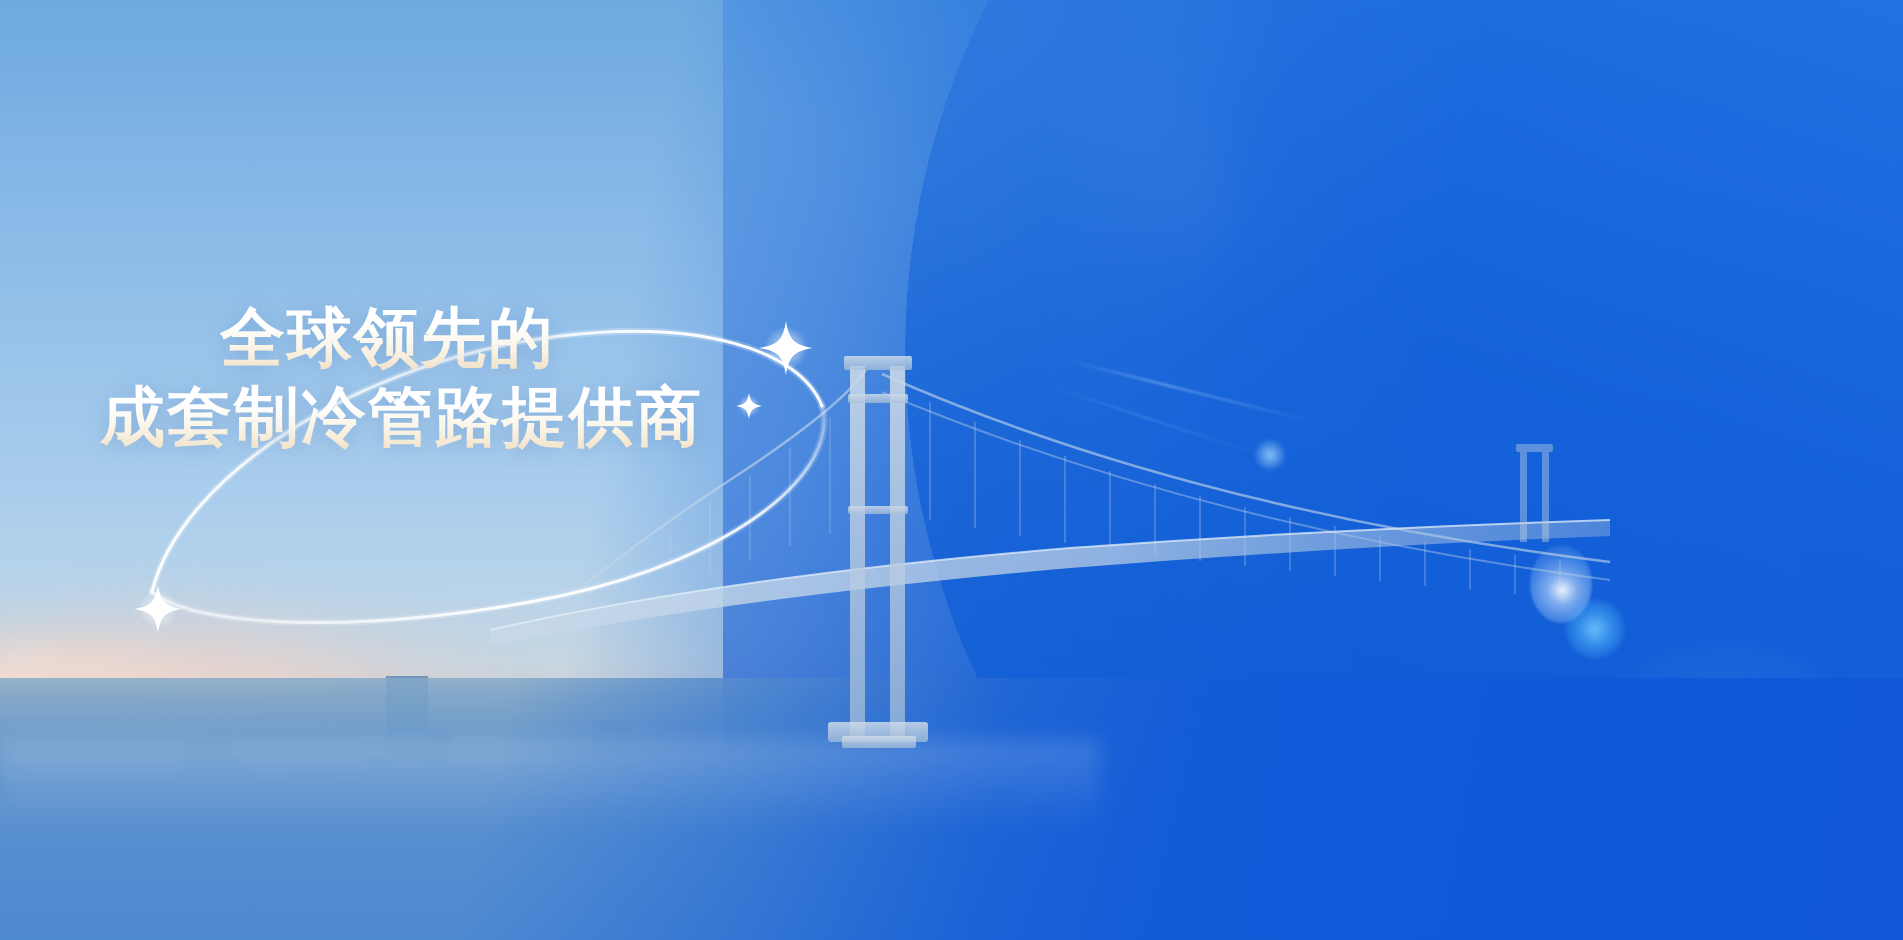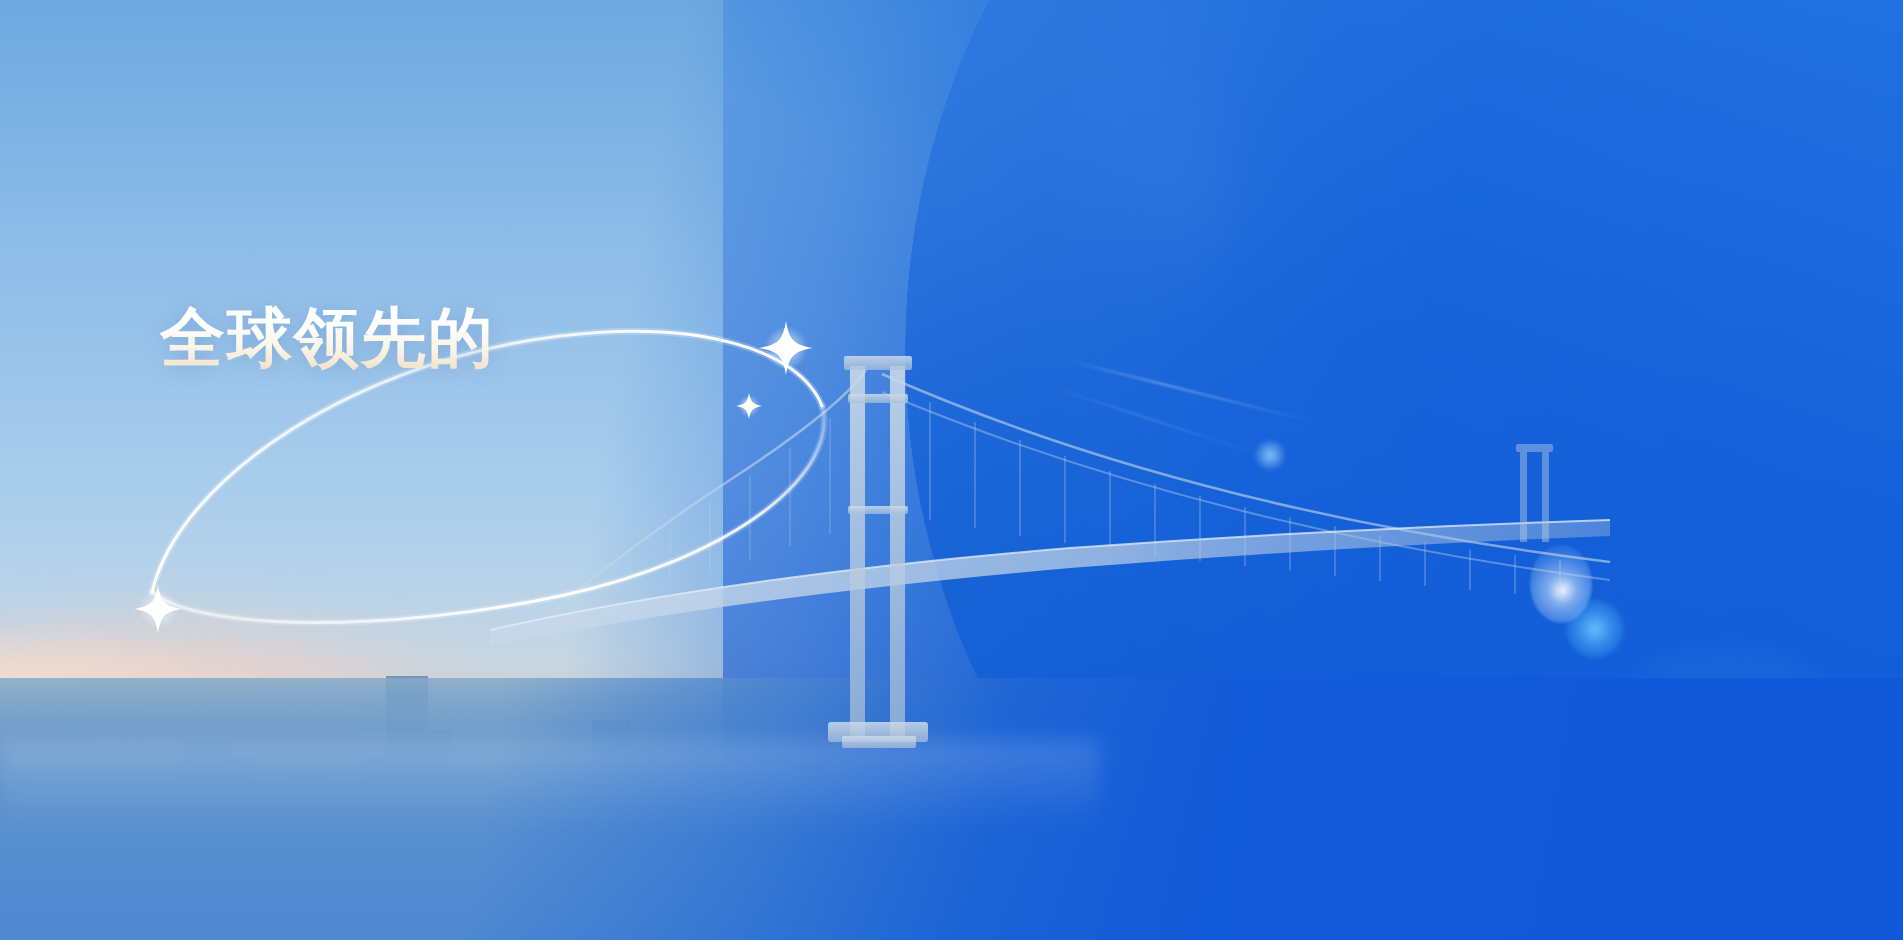--- a/index.html
+++ b/index.html
@@ -275,21 +275,21 @@
     letter-spacing:2px;
     white-space:nowrap;
     background:linear-gradient(to bottom, #ffffff 0%, #ffffff 34%, #fbf5e8 62%, #f3e6cf 88%, #efdfc4 100%);
     -webkit-background-clip:text;
             background-clip:text;
     color:transparent;
     -webkit-text-fill-color:transparent;
     text-shadow:none;
     filter:drop-shadow(0 2px 10px rgba(30,80,160,.22));
   }
-  .headline .ln1{ margin-left:60px; }
+  .headline .ln1{ margin-left:120px; }
   .headline .ln2{ margin-left:0; margin-top:4px; }
 </style>
 </head>
 <body>
 
 <div class="banner">
 
   <div class="sky-base"></div>
   <div class="haze-warm"></div>
   <div class="haze-warm2"></div>
@@ -514,15 +514,16 @@
 
       <g transform="translate(98,369)">
         <circle r="20" fill="url(#spg)" opacity=".5"></circle>
         <path d="M0,-24 C2.9,-7 7,-2.9 24,0 C7,2.9 2.9,7 0,24 C-2.9,7 -7,2.9 -24,0 C-7,-2.9 -2.9,-7 0,-24 Z" fill="#ffffff"></path>
       </g>
     </svg>
   </div>
 
   <div class="headline">
     <div class="ln ln1">全球领先的</div>
+    <div class="ln ln2">成套制冷管路提供商</div>
   </div>
 
 </div>
 
 </body></html>

